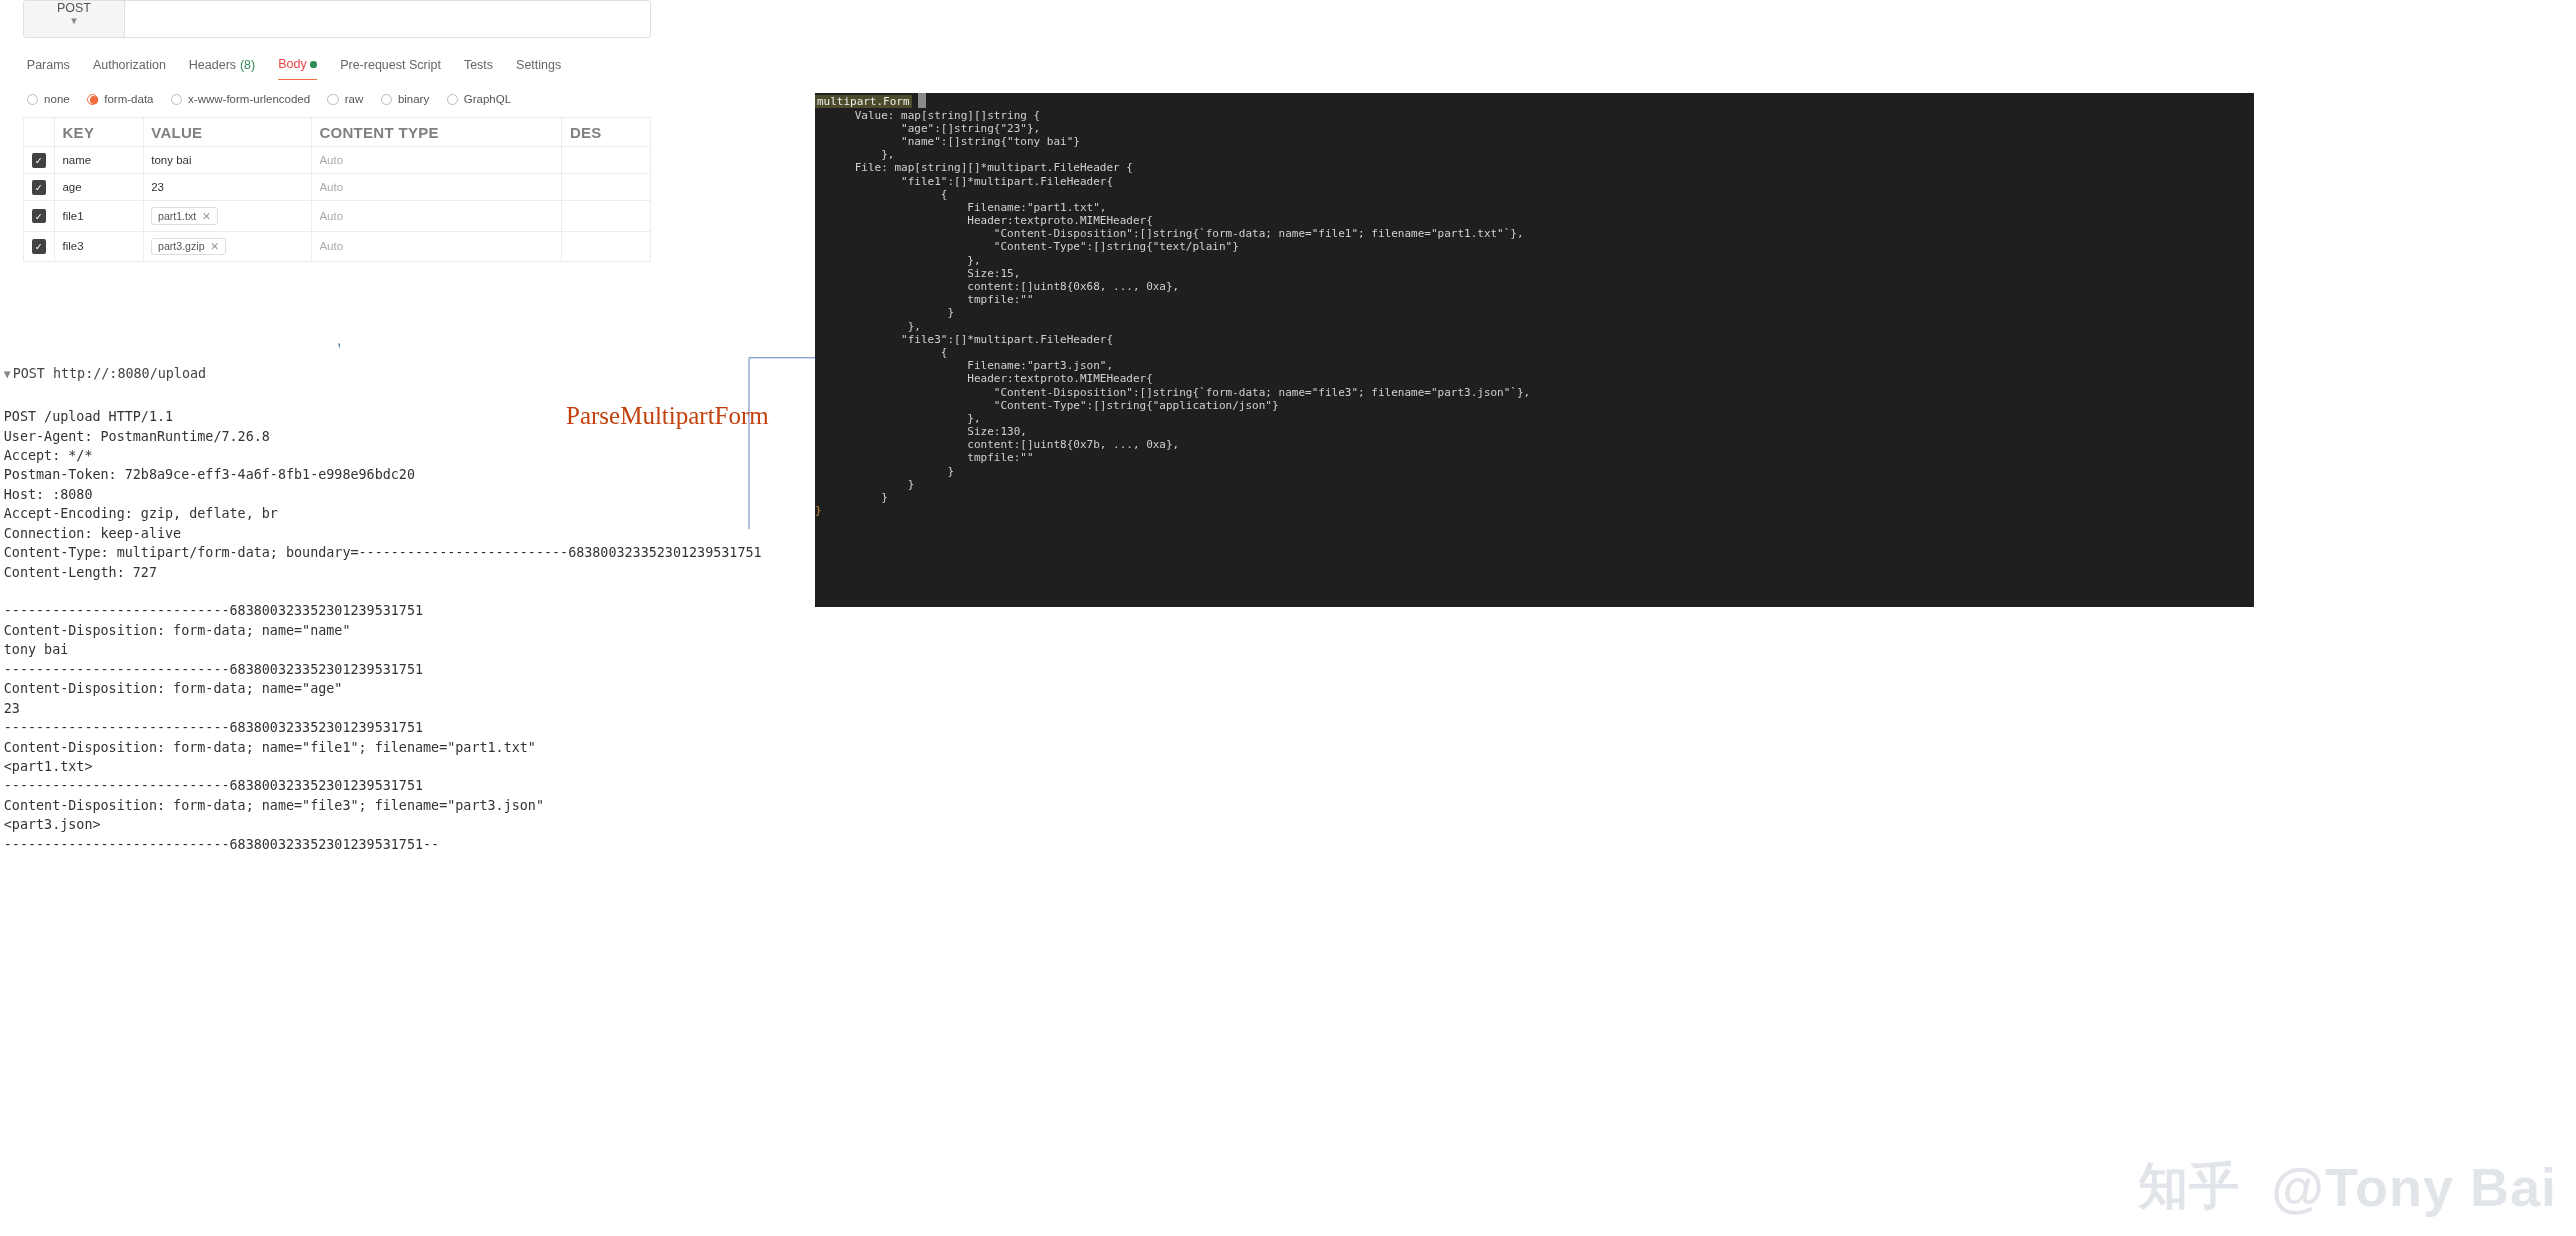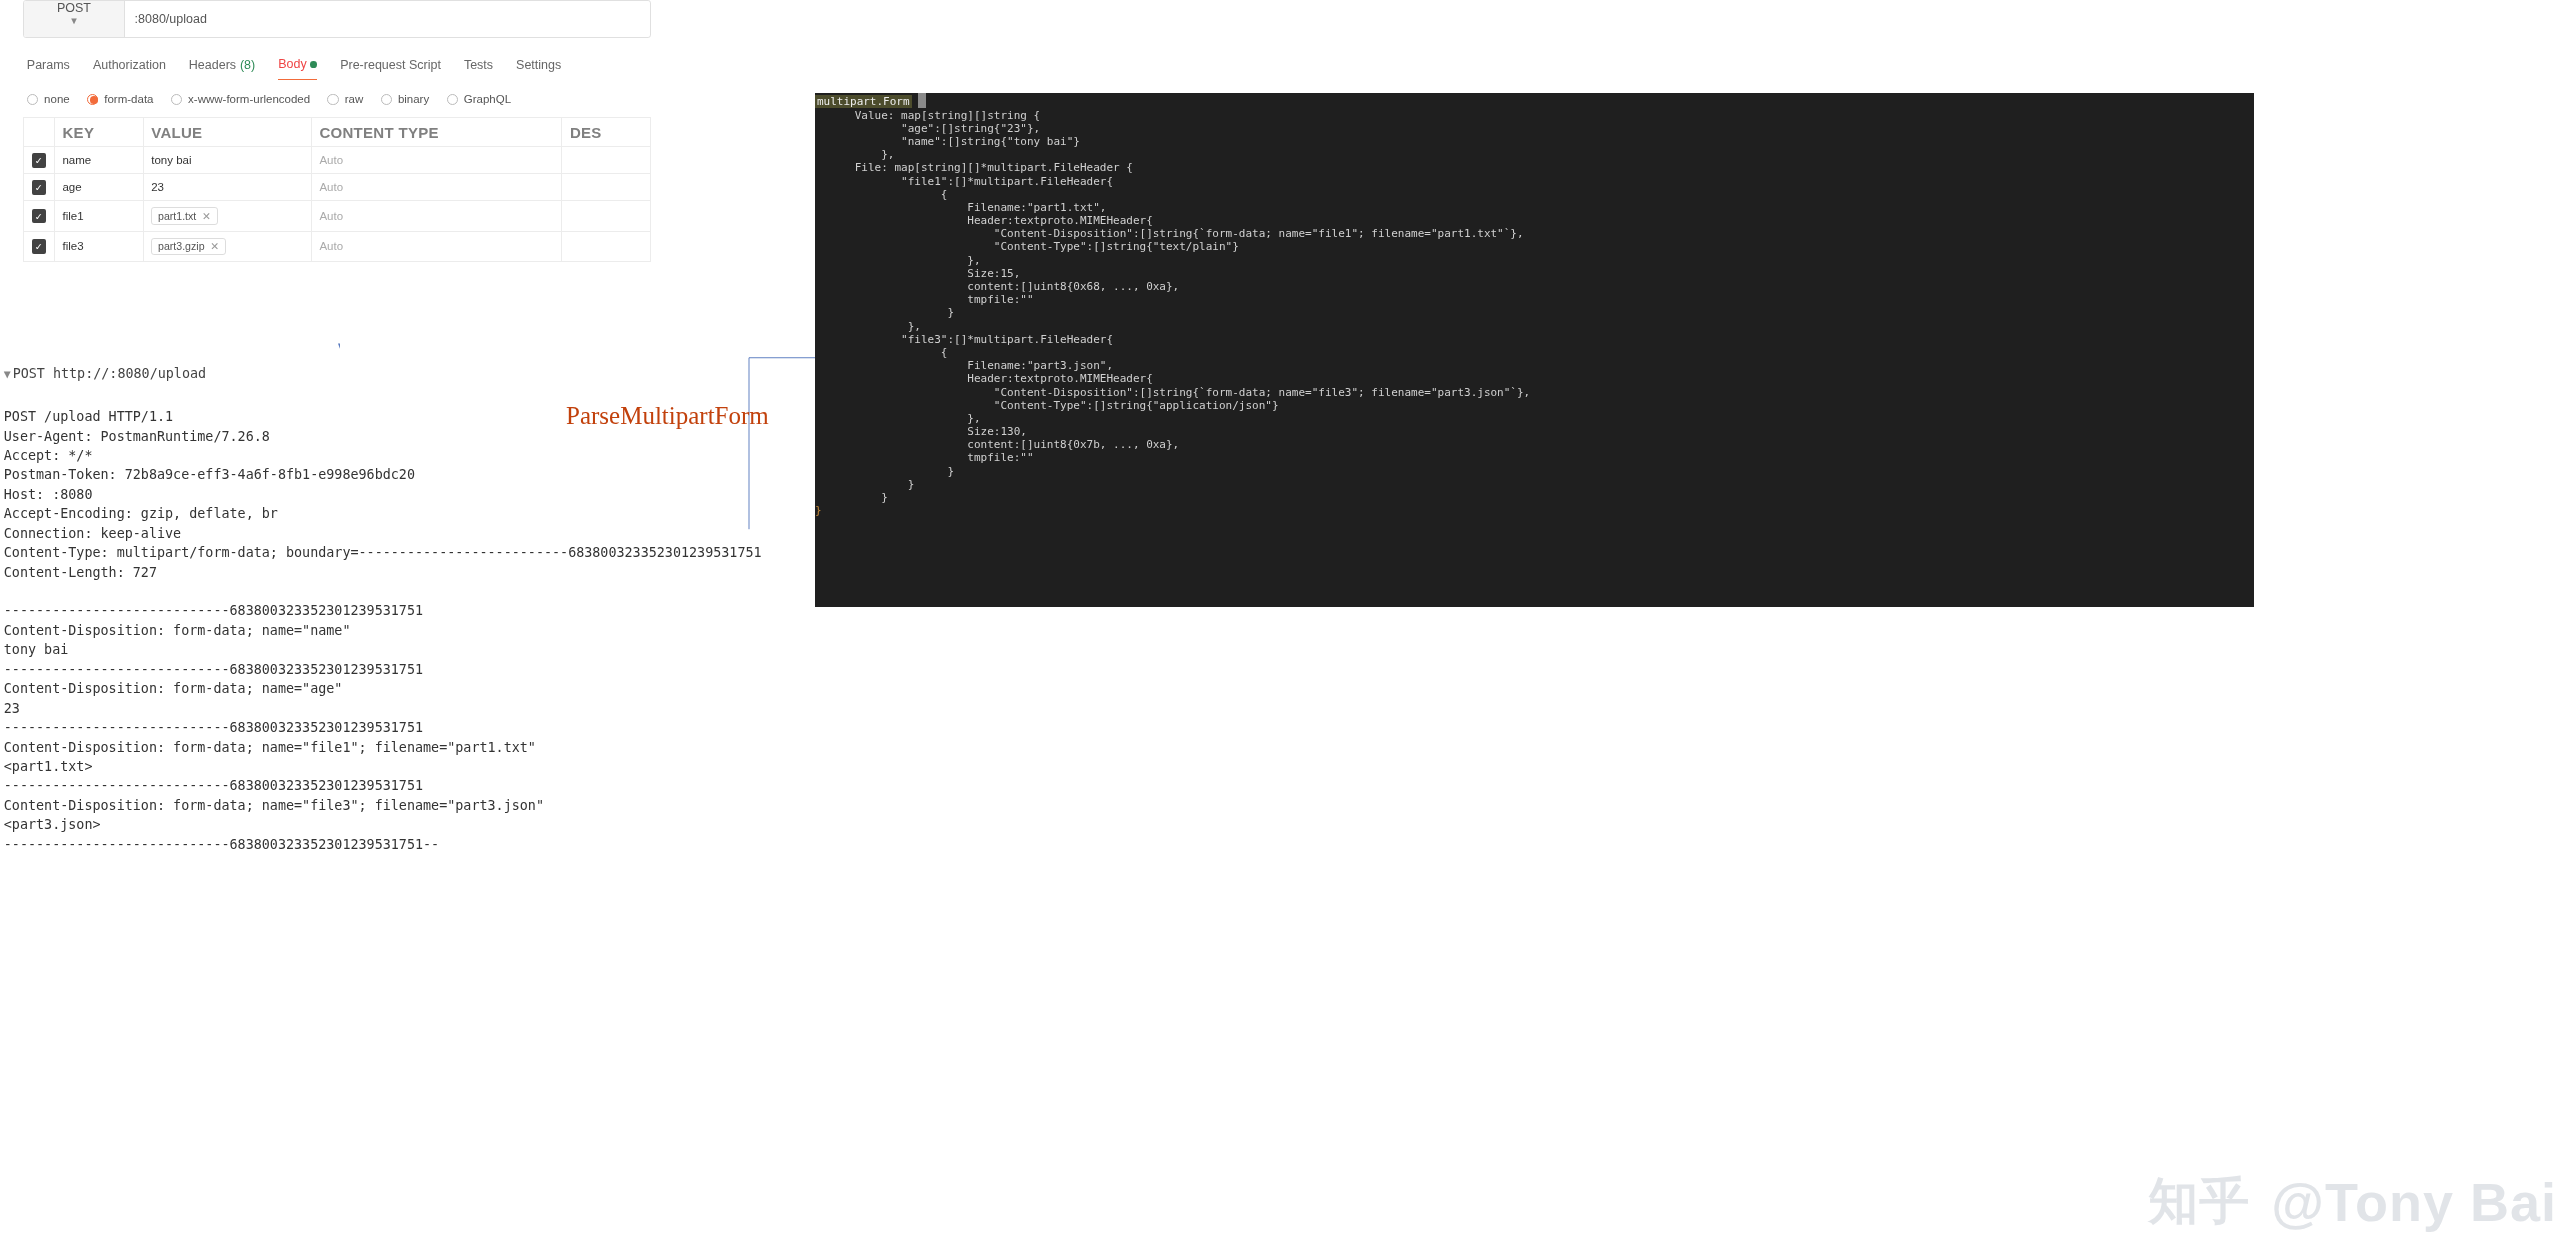--- a/index.html
+++ b/index.html
@@ -185,47 +185,44 @@
     padding: 0 5.8px 5.8px 0;
     overflow: hidden;
     white-space: pre;
   }
   .terminal .hl { background: #4c4c2c; color: #eee; padding: 0 1.9px; }
   .terminal .cursor { background: #8a8a8a; display:inline-block; width: 7.7px; height: 15.4px; vertical-align: text-bottom; }
   .terminal .brace-end { color: #c58a3a; }
   .watermark {
     position: absolute;
     right: 19px;
-    bottom: 2px;
+    bottom: 17px;
     font-size: 54px;
     font-weight: 600;
     color: rgba(120,130,150,0.22);
     font-family: "Helvetica Neue", Arial, sans-serif;
     letter-spacing: 1px;
     display: flex;
     align-items: center;
-    gap: 21px;
+    gap: 31px;
   }
   .zhihu {
     font-size: 50px;
     font-family: "PingFang SC", "Microsoft YaHei", sans-serif;
     font-weight: 700;
   }
 </style>
 </head>
 <body>
 
 <div class="postman-panel">
   <div class="req-bar">
     <div class="method-select">
       <span>POST</span>
       <span class="caret">▼</span>
-    </div>
-    <div class="url-input">
-      <span>:8080/upload</span>
     </div>
   </div>
 
   <div class="tabs">
     <div class="tab">
         <span>Params</span>
       </div>
     <div class="tab">
         <span>Authorization</span>
       </div>

